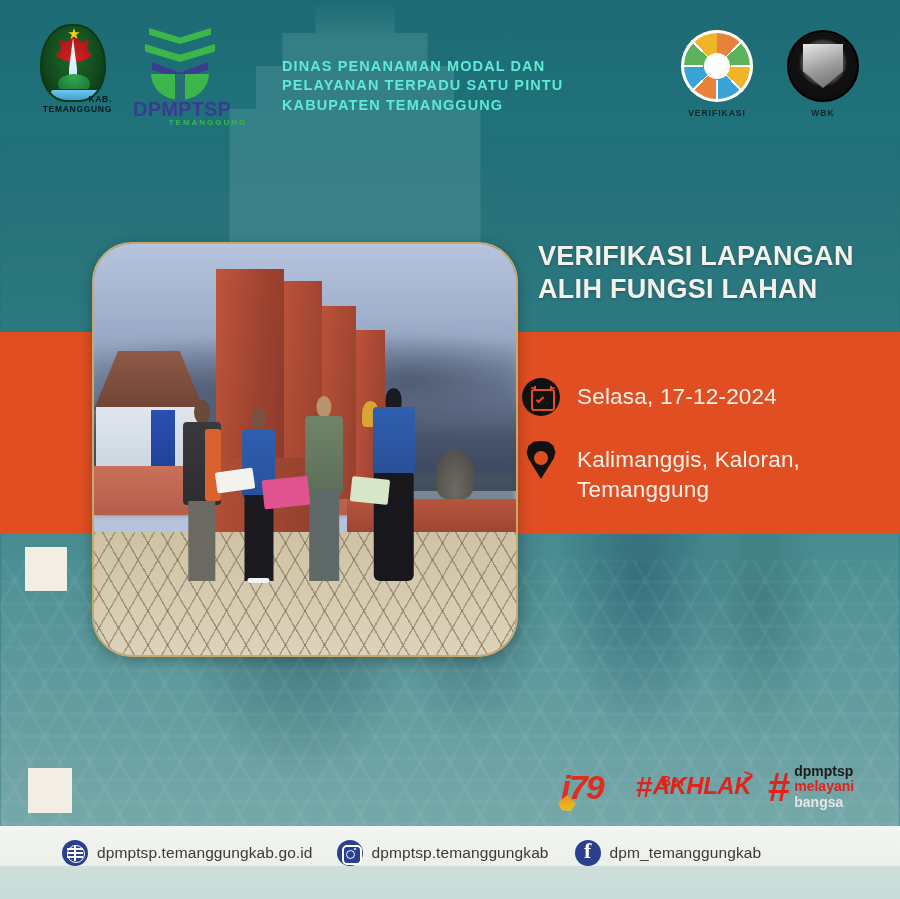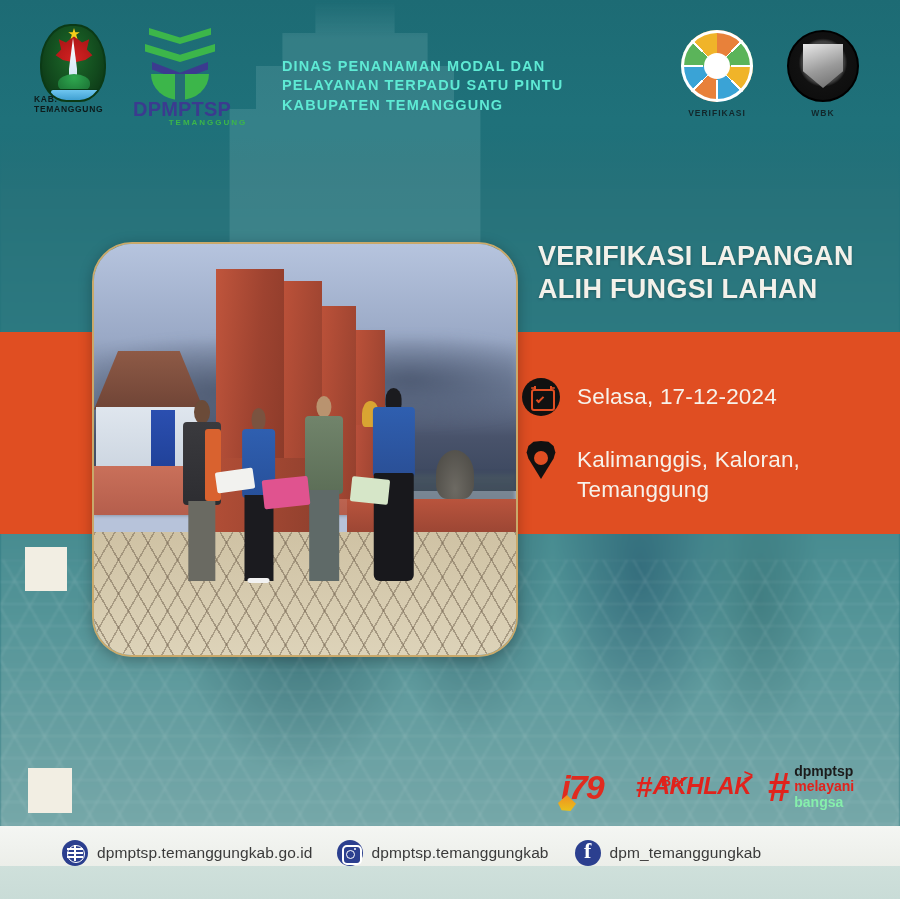--- a/index.html
+++ b/index.html
@@ -88,21 +88,21 @@
   .emblem-kab .base{
     position:absolute;left:8px;top:63px;width:50px;height:13px;
     background:linear-gradient(180deg,#6fc6f0,#3b9ccf);
     border-radius:3px;border:1px solid #0b3a16;
   }
   .emblem-kab .feet{position:absolute;left:12px;top:74px;width:42px;height:6px;}
   .emblem-kab .feet i{position:absolute;top:0;width:6px;height:6px;background:#0b3a16;border-radius:50%;}
   .emblem-kab .feet i:nth-child(1){left:2px;}
   .emblem-kab .feet i:nth-child(2){left:34px;}
   .emblem-kab .cap{
-    position:absolute;left:0;bottom:0;width:78px;text-align:left;
+    position:absolute;left:0;bottom:0;width:78px;text-align:right;
     font-size:8.5px;font-weight:bold;letter-spacing:.7px;color:#0d1b1b;
     font-family:"Liberation Sans", sans-serif;
   }
 
   .logo-dpm{position:absolute;left:133px;top:26px;width:94px;height:100px;}
   .logo-dpm .chev{position:absolute;left:50%;transform:translateX(-50%);}
   .logo-dpm .c1{top:2px;width:62px;height:16px;background:#3cb64a;
     clip-path:polygon(0 0,50% 60%,100% 0,100% 42%,50% 100%,0 42%);}
   .logo-dpm .c2{top:18px;width:70px;height:18px;background:#3cb64a;
     clip-path:polygon(0 0,50% 60%,100% 0,100% 42%,50% 100%,0 42%);}
@@ -308,21 +308,21 @@
   .akhlak .hash{font-size:30px;vertical-align:-3px;}
   .akhlak .ber{font-size:14px;position:absolute;left:25px;top:2px;letter-spacing:.5px;}
   .akhlak .word{font-size:24px;font-style:italic;letter-spacing:-.5px;}
   .akhlak .arrow{position:absolute;right:-2px;top:-4px;font-size:16px;font-weight:bold;}
   .pt-bangga{left:228px;width:122px;}
   .bangga{display:flex;align-items:center;gap:4px;}
   .bangga .hash{font-size:40px;font-weight:bold;color:#e0231c;line-height:.9;}
   .bangga .lines{font-size:14px;font-weight:bold;line-height:1.08;}
   .bangga .l1{color:#1b1b1b;}
   .bangga .l2{color:#e0231c;}
-  .bangga .l3{color:#86efac;}
+  .bangga .l3{color:#e5e5e5;}
 
   
   .footer{
     position:absolute;left:0;top:826px;width:900px;height:40px;
     background:linear-gradient(180deg,#f4f6f3,#eceee9);
     display:flex;align-items:flex-end;
   }
   .f-item{display:flex;align-items:center;gap:9px;}
   .f-item.web{margin-left:62px;}
   .f-item.ig{margin-left:24px;}

